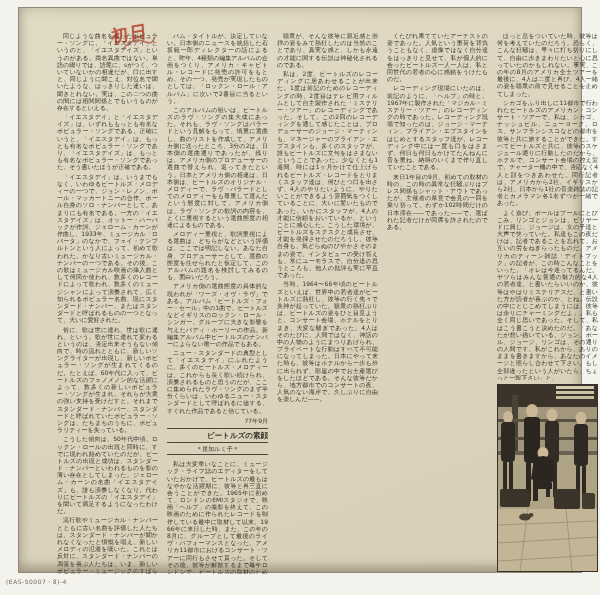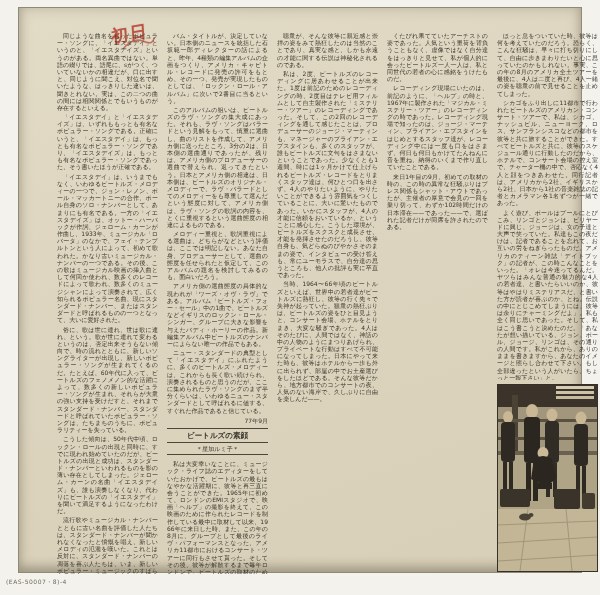--- a/index.html
+++ b/index.html
@@ -33,21 +33,21 @@
     font-size:6px;line-height:1.2;color:#38342b;
     text-align:justify;word-break:break-all;
   }
   .col p{margin:0 0 2px 0;text-indent:1em;}
   .dateline{text-align:right;margin:3px 0 4px 0;font-size:6px;}
   .headingbox{
     border-top:1px solid #4a463a;border-bottom:1px solid #4a463a;
     margin:2px 0 5px 0;padding:2px 0;
   }
   .headingbox .h-title{
-    display:block;text-align:center;font-size:7.5px;font-weight:bold;
+    display:block;text-align:right;font-size:7.5px;font-weight:bold;
     border-bottom:1px solid #4a463a;padding-bottom:2px;margin-bottom:2px;
   }
   .headingbox .h-author{display:block;text-align:center;font-size:6px;}
   .photo{
     width:101px;height:188px;margin-top:4px;
     border:1px solid #35302a;background:#b6a98c;box-sizing:border-box;
   }
   .photo svg{display:block;width:100%;height:100%;}
   .catalog{
     position:absolute;left:6px;top:578px;

